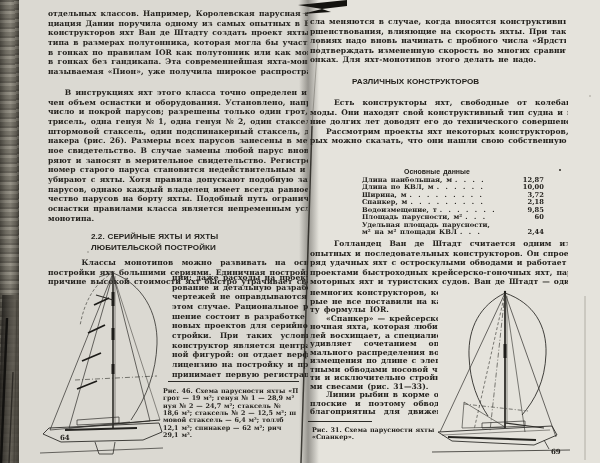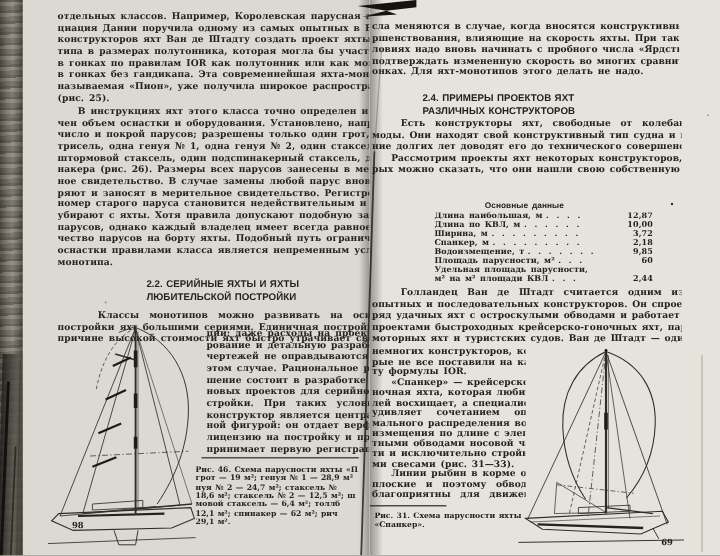--- a/index.html
+++ b/index.html
@@ -62,41 +62,40 @@
   <div class="page-left">
 
     <div class="tb" id="lp-p1" style="left:29px;top:9px;width:260px;">
         <div class="tline">отдельных классов. Например, Королевская парусная ассо</div>
         <div class="tline">циация Дании поручила одному из самых опытных в Евро</div>
         <div class="tline">конструкторов яхт Ван де Штадту создать проект яхты-мон</div>
         <div class="tline">типа в размерах полутонника, которая могла бы участвоват</div>
         <div class="tline">в гонках по правилам IOR как полутонник или как монот</div>
         <div class="tline">в гонках без гандикапа. Эта современнейшая яхта-монот</div>
         <div class="tline">называемая «Пион», уже получила широкое распространен</div>
-        <div class="tline">(рис. 25).</div>
       </div>
 
     <div class="tb" id="lp-p2" style="left:29px;top:88px;width:260px;">
         <div class="tline">    В инструкциях яхт этого класса точно определен и огран</div>
         <div class="tline">чен объем оснастки и оборудования. Установлено, наприме</div>
         <div class="tline">число и покрой парусов; разрешены только один грот, од</div>
         <div class="tline">трисель, одна генуя № 1, одна генуя № 2, один стаксель, од</div>
         <div class="tline">штормовой стаксель, один подспинакерный стаксель, два сп</div>
         <div class="tline">накера (рис. 26). Размеры всех парусов занесены в мерител</div>
         <div class="tline">ное свидетельство. В случае замены любой парус вновь обм</div>
         <div class="tline">ряют и заносят в мерительное свидетельство. Регистров</div>
         <div class="tline">номер старого паруса становится недействительным и пар</div>
         <div class="tline">убирают с яхты. Хотя правила допускают подобную заме</div>
         <div class="tline">парусов, однако каждый владелец имеет всегда равное кол</div>
         <div class="tline">чество парусов на борту яхты. Подобный путь ограничен</div>
         <div class="tline">оснастки правилами класса является непременным услови</div>
         <div class="tline">монотипа.</div>
       </div>
 
-    <div class="tb heading" style="left:72px;top:231px;width:210px;margin-left:31px;">
+    <div class="tb heading" style="left:72px;top:231px;width:210px;">
       <div>2.2. СЕРИЙНЫЕ ЯХТЫ И ЯХТЫ</div>
       <div>ЛЮБИТЕЛЬСКОЙ ПОСТРОЙКИ</div>
     </div>
 
     <div class="tb" id="lp-p3" style="left:29px;top:258px;width:260px;">
         <div class="tline">        Классы  монотипов  можно  развивать  на  осно</div>
         <div class="tline">постройки яхт большими сериями. Единичная постройка л</div>
         <div class="tline">причине высокой стоимости яхт быстро утрачивает свои поз</div>
       </div>
 
@@ -160,35 +159,34 @@
     <div class="tb small" id="lp-cap" style="left:144px;top:388px;width:145px;">
         <div class="tline">Рис. 46. Схема парусности яхты «П</div>
         <div class="tline">грот — 19 м²; генуя № 1 — 28,9 м²</div>
         <div class="tline">нуя № 2 — 24,7 м²; стаксель №</div>
         <div class="tline">18,6 м²; стаксель № 2 — 12,5 м²; ш</div>
         <div class="tline">мовой стаксель — 6,4 м²; толлб</div>
         <div class="tline">12,1 м²; спинакер — 62 м²; рич</div>
         <div class="tline">29,1 м².</div>
       </div>
 
-    <div class="pagenum" style="left:41px;top:433px;">98</div>
+    <div class="pagenum" style="left:41px;top:433px;">64</div>
   </div>
 
   <div class="page-right">
 
     <div class="tb" id="rp-p1" style="left:2px;top:17px;width:256px;">
         <div class="tline">сла меняются в случае, когда вносятся конструктивные усо-</div>
         <div class="tline">ршенствования, влияющие на скорость яхты. При таких</div>
         <div class="tline">ловиях надо вновь начинать с пробного числа «Ярдстик»</div>
         <div class="tline">подтверждать измененную скорость во многих сравнительных</div>
         <div class="tline">онках. Для яхт-монотипов этого делать не надо.</div>
       </div>
 
     <div class="tb heading" style="left:44px;top:76px;width:200px;">
-      <div>2.4. ПРИМЕРЫ ПРОЕКТОВ ЯХТ</div>
       <div>РАЗЛИЧНЫХ КОНСТРУКТОРОВ</div>
     </div>
 
     <div class="tb" id="rp-p2" style="left:2px;top:98px;width:258px;">
         <div class="tline">      Есть  конструкторы  яхт,  свободные  от  колебаний</div>
         <div class="tline">моды. Они находят свой конструктивный тип судна и в тече-</div>
         <div class="tline">ние долгих лет доводят его до технического совершенства.</div>
         <div class="tline">    Рассмотрим проекты яхт некоторых конструкторов, о кото-</div>
         <div class="tline">рых можно сказать, что они нашли свою собственную линию.</div>
       </div>

